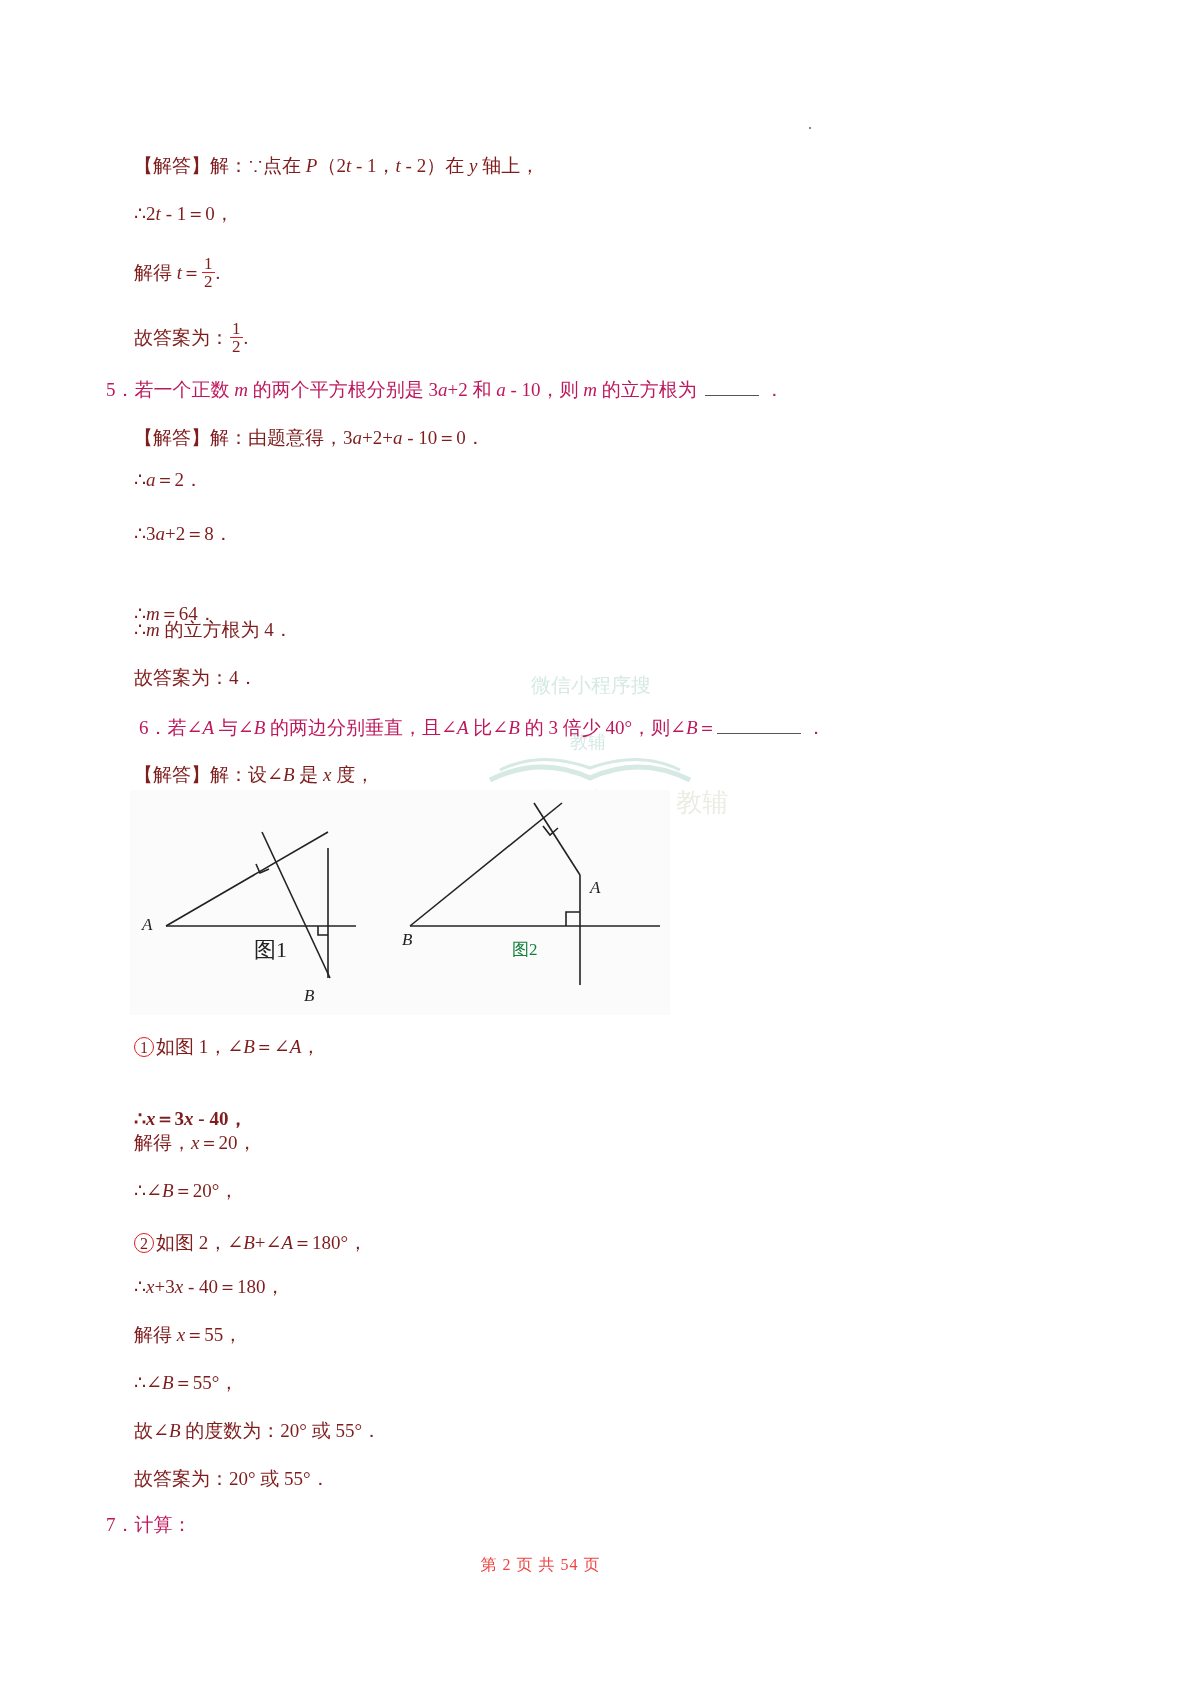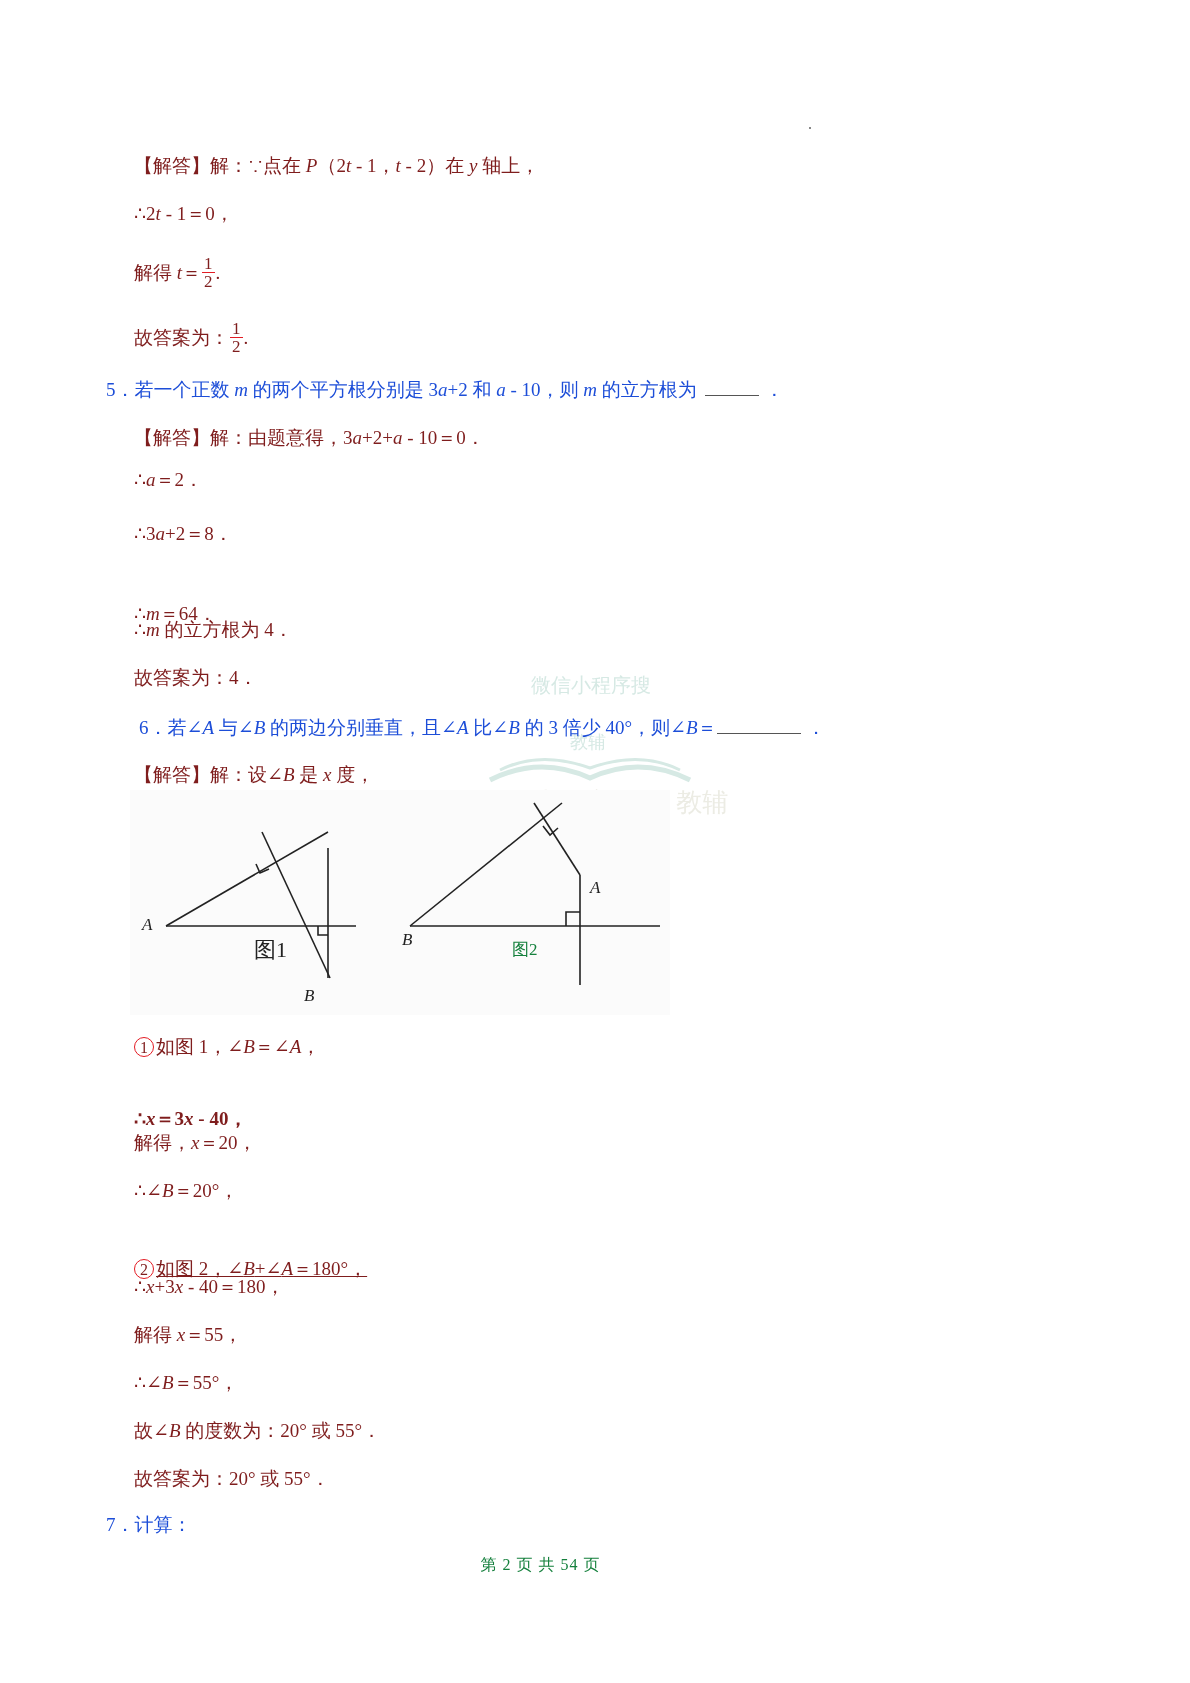--- a/index.html
+++ b/index.html
@@ -4,36 +4,36 @@
 <style>
   html, body { margin: 0; padding: 0; }
   body {
     width: 1190px; height: 1683px; background: #ffffff; position: relative; overflow: hidden;
     font-family: "Liberation Serif", "DejaVu Serif", serif;
   }
   .line {
     position: absolute; left: 134px; font-size: 19px; line-height: 26px; white-space: nowrap;
     color: #7f1d1d;
   }
-  .line.q { left: 106px; color: #1d4ed8; }
+  .line.q { left: 106px; color: #be185d; }
   .i { font-style: italic; }
   .frac {
     display: inline-block; vertical-align: middle; text-align: center; font-size: 17px; line-height: 17px;
     margin: 0 1px; position: relative; top: -2px;
   }
   .frac .num { display: block; border-bottom: 1px solid #e31b23; padding: 0 2px; }
   .frac .den { display: block; padding: 0 2px; }
   .blank { display: inline-block; border-bottom: 1.5px solid #555; vertical-align: baseline; height: 16px; margin: 0 6px 0 8px; }
   .circ {
     display: inline-block; width: 20px; height: 20px; border: 1.5px solid #e31b23; border-radius: 50%;
     text-align: center; line-height: 20px; font-size: 16px; box-sizing: border-box; margin-right: 2px;
   }
   .footer {
     position: absolute; left: 0; width: 1081px; top: 1555px; text-align: center; font-size: 16px;
-    color: #15803d; letter-spacing: 1px;
+    color: #ef4444; letter-spacing: 1px;
   }
   .figure {
     position: absolute; left: 130px; top: 790px; width: 540px; height: 225px; background: #fbfbfb;
   }
   .watermark { position: absolute; left: 470px; top: 670px; width: 280px; height: 150px; pointer-events: none; }
   .wm-text { position: absolute; color: #d6e9e4; font-family: "DejaVu Sans", sans-serif; white-space: nowrap; }
   .dot { position: absolute; left: 809px; top: 127px; width: 2px; height: 2px; background: #888; }
 </style>
 </head>
 <body>
@@ -125,21 +125,21 @@
 <div class="line" style="top:1106px;font-weight:bold;">
   <span>∴</span><span class="i">x</span><span>＝3</span><span class="i">x</span><span> - 40，</span>
 </div>
 <div class="line" style="top:1130px;">
   <span>解得，</span><span class="i">x</span><span>＝20，</span>
 </div>
 <div class="line" style="top:1178px;">
   <span>∴∠</span><span class="i">B</span><span>＝20°，</span>
 </div>
 
-<div class="line" style="top:1256px;text-decoration:underline;">
+<div class="line" style="top:1230px;">
   <span class="circ">2</span><span>如图 2，∠</span><span class="i">B</span><span>+∠</span><span class="i">A</span><span>＝180°，</span>
 </div>
 <div class="line" style="top:1274px;">
   <span>∴</span><span class="i">x</span><span>+3</span><span class="i">x</span><span> - 40＝180，</span>
 </div>
 <div class="line" style="top:1322px;">
   <span>解得 </span><span class="i">x</span><span>＝55，</span>
 </div>
 <div class="line" style="top:1370px;">
   <span>∴∠</span><span class="i">B</span><span>＝55°，</span>

